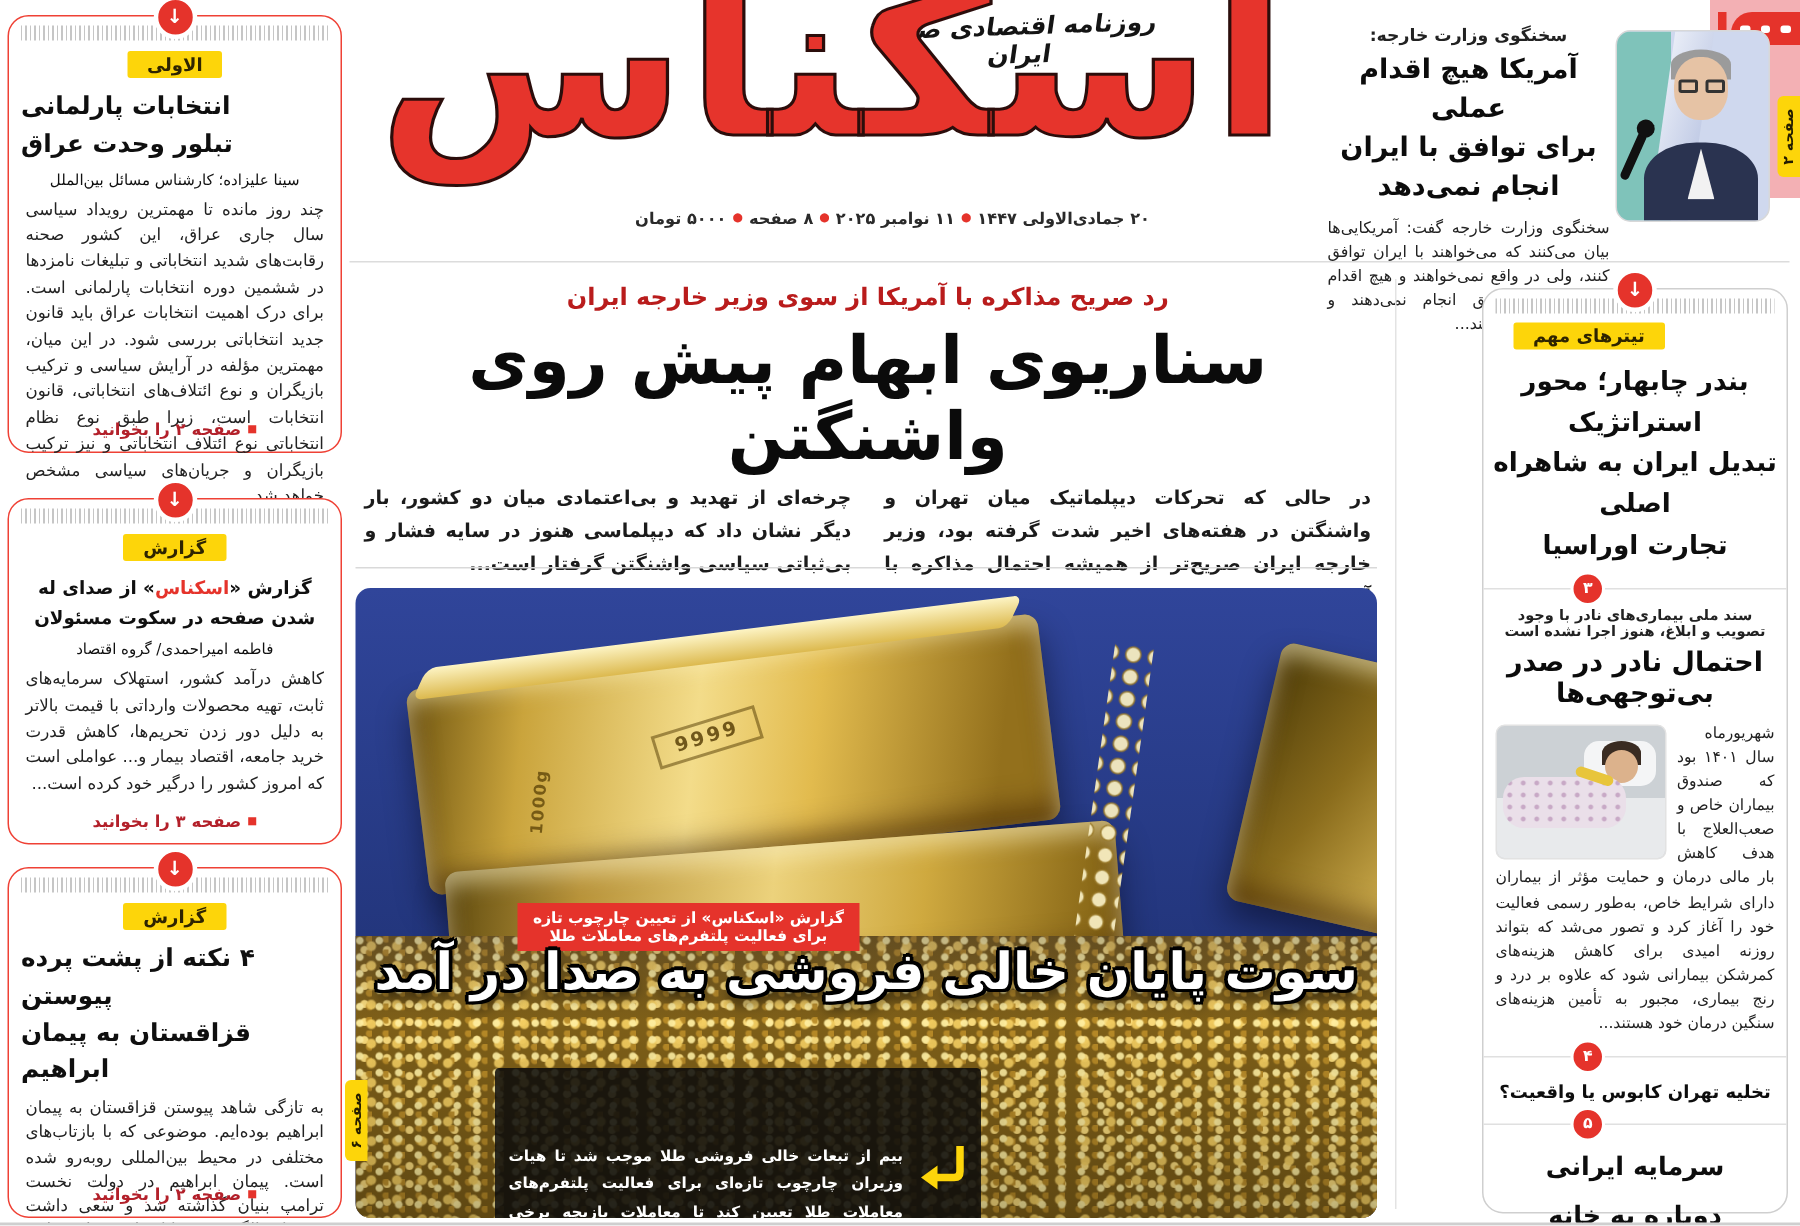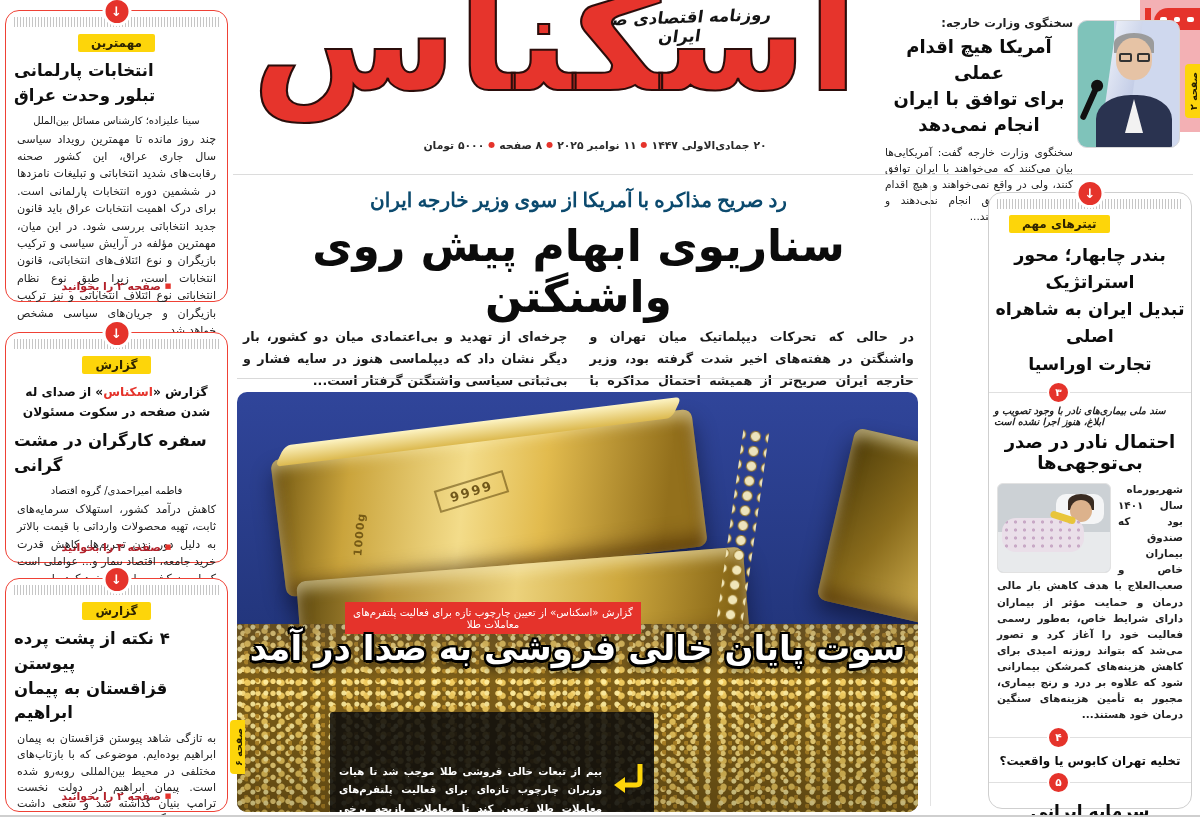--- a/index.html
+++ b/index.html
@@ -22,21 +22,21 @@
   
   .vtab { position:absolute; width:15px; height:54px; background:#fdd50a; border-radius:4px 0 0 4px; z-index:6; }
   .vtab span { position:absolute; left:50%; top:50%; transform:translate(-50%,-50%) rotate(-90deg);
                font-size:9.5px; font-weight:700; white-space:nowrap; color:#241d00; }
   .vtab-right { left:1185px; top:64px; }
   .vtab-left  { left:230px;  top:720px; }
 
   
   .ts { position:absolute; left:885px; top:16px; width:300px; height:152px; }
   .ts-text { position:absolute; left:0; top:0; width:188px; }
-  .ts-kick { font-size:11.5px; font-weight:700; color:#222; }
+  .ts-kick { text-align:center; font-size:11.5px; font-weight:700; color:#222; }
   .ts-head { margin-top:4px; text-align:center; font-size:18px; font-weight:800; line-height:1.45; color:#0c0c0c; }
   .ts-body { margin-top:7px; font-size:10.6px; line-height:1.5; text-align:justify; color:#222; }
   .ts-photo { position:absolute; left:192px; top:4px; width:103px; height:128px; border-radius:10px;
               overflow:hidden; border:1px solid #d8d8d8; background:#cfd8ee; }
   .flag-teal  { position:absolute; left:0; top:0; width:36px; height:100%; background:#7fc3ba; }
   .flag-light { position:absolute; left:30px; top:0; width:26px; height:100%;
                 background:linear-gradient(100deg,#e9edf7,#b9c4e2); transform:skewX(-8deg); }
   .sp-hair { position:absolute; left:36px; top:12px; width:40px; height:20px; background:#9b9b9b; border-radius:50% 50% 0 0; }
   .sp-head { position:absolute; left:38px; top:17px; width:36px; height:42px; background:#e6c3a5; border-radius:46%; }
   .sp-glasses { position:absolute; left:41px; top:32px; width:31px; height:9px; }
@@ -79,21 +79,21 @@
   .lbox .kick { margin:8px 9px 0; text-align:center; font-size:12.2px; font-weight:800; line-height:1.65; color:#101010; }
   .kick .brand { color:#e5332b; }
   .lbox .byline { margin:6px 12px 0; font-size:10px; font-weight:400; color:#101010;text-align:center; }
   .lbox .body { margin:5px 11px 0; font-size:11.1px; line-height:1.57; text-align:justify; color:#222; }
   .lbox3 .body { line-height:1.47; }
   .lfoot { position:absolute; bottom:8px; left:0; right:0; text-align:center; font-size:11px; font-weight:800; color:#b3202a; }
   .sq { color:#e5332b; font-size:7px; vertical-align:2px; margin-left:4px; }
 
   
   .main { position:absolute; left:237px; top:188px; width:683px; }
-  .m-kick { text-align:center; color:#0c4a6e; font-size:20px; font-weight:800;font-family:Liberation Serif, serif; }
+  .m-kick { text-align:center; color:#b91c1c; font-size:16px; font-weight:800; }
   .m-head { text-align:center; font-size:44px; font-weight:900; color:#0b0b0b; margin:8px 0 4px; letter-spacing:-1px; }
   .m-cols { display:flex; gap:22px; padding:0 6px; }
   .m-col { flex:1; font-size:12.7px; font-weight:600; line-height:1.72; text-align:justify; color:#1b1b1b; }
   .m-tag-row { margin-top:8px; text-align:left; padding-left:10px; }
   .m-tag-row .ytag { font-size:10px; padding:1px 10px; }
 
   
   .gold { position:absolute; left:237px; top:392px; width:681px; height:420px; border-radius:10px; overflow:hidden;
           background:linear-gradient(180deg,#30459a,#23367d 55%,#1a2a63); }
   .g-bar { position:absolute; border-radius:9px;
@@ -113,42 +113,42 @@
   .g-beads { position:absolute; left:492px; top:36px; width:26px; height:210px; transform:rotate(8deg);
              background:radial-gradient(circle,#f6ecc0 0 4px,#9a7a2a 5px,transparent 6px); background-size:15px 15px;
              background-position:center top; background-repeat:repeat; opacity:.95; }
   .g-granules { position:absolute; left:0; right:0; bottom:0; height:188px; background:
       radial-gradient(circle at 22% 28%, rgba(255,238,160,.95) 0 2px, transparent 3px),
       radial-gradient(circle at 62% 52%, rgba(243,205,96,.95) 0 2.6px, transparent 3.8px),
       radial-gradient(circle at 86% 22%, rgba(186,140,40,.95) 0 2px, transparent 3px),
       radial-gradient(circle at 40% 78%, rgba(255,224,128,.95) 0 2.2px, transparent 3.2px),
       #7e5f18; background-size:13px 11px,17px 13px,11px 9px,15px 12px; }
   .g-granules::after { content:""; position:absolute; inset:0; background:linear-gradient(180deg,rgba(20,25,60,.25),transparent 30%,rgba(0,0,0,.25)); }
-  .g-kick { position:absolute; left:108px; top:210px; width:296px; background:#e5332b; color:#fff; z-index:3;
-            font-size:10.3px; font-weight:400; text-align:center; padding:4px 6px; }
+  .g-kick { position:absolute; left:108px; top:210px; width:228px; background:#e5332b; color:#fff; z-index:3;
+            font-size:10.3px; font-weight:700; text-align:center; padding:4px 6px; }
   .g-head { position:absolute; left:0; right:0; top:236px; z-index:3; text-align:center; font-size:34px; font-weight:900; color:#fff;
             text-shadow:-2px -2px 0 #000, 2px -2px 0 #000, -2px 2px 0 #000, 2px 2px 0 #000,
                         0 -2.5px 0 #000, 0 2.5px 0 #000, -2.5px 0 0 #000, 2.5px 0 0 #000, 0 6px 8px rgba(0,0,0,.55); }
   .g-cap { position:absolute; left:93px; top:320px; width:324px; min-height:58px; z-index:3;
            background:rgba(12,12,12,.86); border-radius:3px; display:flex; align-items:center; gap:9px; padding:7px 9px; }
   .g-cap p { font-size:10.2px; font-weight:700; color:#fff; line-height:1.8; text-align:justify;margin-top:44px; }
   .g-arrow { flex:0 0 auto; }
 
   
   .rbox { position:absolute; left:988px; top:192px; width:204px; height:617px; background:#fff;
           border:1px solid #cfcfcf; border-radius:14px; }
   .rtag-row { text-align:left; padding-left:20px; margin-top:4px; }
   .r-item1 { margin:9px 6px 0; text-align:center; font-size:17.5px; font-weight:800; line-height:1.55; color:#0d0d0d; }
   .rdivider { position:relative; margin-top:14px; border-top:1px solid #e0e0e0; }
   .numc { position:absolute; left:58px; top:-12px; width:19px; height:19px; background:#e5332b; border:2.5px solid #fff;
           border-radius:50%; color:#fff; font-size:10.5px; font-weight:700; line-height:19px; text-align:center;
           box-sizing:content-box; }
-  .r2-kick { margin:12px 5px 0; text-align:left; font-size:9.7px; font-weight:700; color:#222;font-style:italic; }
+  .r2-kick { margin:12px 5px 0; text-align:center; font-size:9.7px; font-weight:700; color:#222; }
   .r2-head { margin:4px 3px 0; text-align:center; font-size:18px; font-weight:900; color:#0b0b0b; }
-  .r2-body { margin:8px 8px 0; font-size:10.4px; line-height:1.55; text-align:justify; font-weight:700; color:#222; }
+  .r2-body { margin:8px 8px 0; font-size:10.4px; line-height:1.55; text-align:justify; font-weight:400; color:#222; }
   .child-photo { float:left; width:114px; height:90px; margin:2px 7px 4px 0; border-radius:6px; overflow:hidden;
                  position:relative; background:#ccd1d5; border:1px solid #e2e2e2; }
   .cp-bed { position:absolute; left:0; bottom:0; width:100%; height:40px; background:#e8eaec; }
   .cp-pillow { position:absolute; right:6px; top:10px; width:48px; height:30px; background:#f4f5f6; border-radius:10px; }
   .cp-hair { position:absolute; right:16px; top:10px; width:26px; height:16px; background:#3a2c22; border-radius:50% 50% 0 0; }
   .cp-head { position:absolute; right:18px; top:16px; width:22px; height:22px; background:#dcb28c; border-radius:50%; }
   .cp-body { position:absolute; left:4px; top:34px; width:82px; height:34px; background:#eadfe9; border-radius:14px;
              background-image:radial-gradient(circle,#c8a9c6 0 1.2px,transparent 2px); background-size:9px 8px; }
   .cp-tube { position:absolute; right:34px; top:30px; width:26px; height:7px; background:#e8c53b; border-radius:4px; transform:rotate(18deg); }
   .r-item3 { margin:16px 6px 0; text-align:center; font-size:12px; font-weight:800; color:#0d0d0d; }
@@ -201,36 +201,35 @@
       <span>۲۰ جمادی‌الاولی ۱۴۴۷</span><span class="b">●</span><span>۱۱ نوامبر ۲۰۲۵</span><span class="b">●</span><span>۸ صفحه</span><span class="b">●</span><span>۵۰۰۰ تومان</span>
     </div>
   </div>
 
   <div class="top-divider"></div>
   <div class="v-div"></div>
 
   <div class="lbox lbox1">
     <div class="arrowc">↓</div>
     <div class="halftone"></div>
-    <div class="tagrow"><span class="ytag">مهمترین</span></div>
+    <div class="tagrow"><span class="ytag">الاولی</span></div>
     <h3 class="title pre">انتخابات پارلمانی
 تبلور وحدت عراق</h3>
     <div class="byline">سینا علیزاده؛ کارشناس مسائل بین‌الملل</div>
     <p class="body">چند روز مانده تا مهمترین رویداد سیاسی سال جاری عراق، این کشور صحنه رقابت‌های شدید انتخاباتی و تبلیغات نامزدها در ششمین دوره انتخابات پارلمانی است. برای درک اهمیت انتخابات عراق باید قانون جدید انتخاباتی بررسی شود. در این میان، مهمترین مؤلفه در آرایش سیاسی و ترکیب بازیگران و نوع ائتلاف‌های انتخاباتی، قانون انتخابات است، زیرا طبق نوع نظام انتخاباتی نوع ائتلاف انتخاباتی و نیز ترکیب بازیگران و جریان‌های سیاسی مشخص خواهد شد...</p>
     <div class="lfoot"><span class="sq">■</span><span>صفحه ۲ را بخوانید</span></div>
   </div>
 
   <div class="lbox lbox2">
     <div class="arrowc">↓</div>
     <div class="halftone"></div>
     <div class="tagrow"><span class="ytag">گزارش</span></div>
     <div class="kick">
       <span>گزارش «</span><span class="brand">اسکناس</span><span>» از صدای له شدن صفحه در سکوت مسئولان</span>
     </div>
-    <h3 class="title">سفره کارگران در مشت گرانی</h3>
     <div class="byline">فاطمه امیراحمدی/ گروه اقتصاد</div>
     <p class="body">کاهش درآمد کشور، استهلاک سرمایه‌های ثابت، تهیه محصولات وارداتی با قیمت بالاتر به دلیل دور زدن تحریم‌ها، کاهش قدرت خرید جامعه، اقتصاد بیمار و... عواملی است که امروز کشور را درگیر خود کرده است...</p>
     <div class="lfoot"><span class="sq">■</span><span>صفحه ۳ را بخوانید</span></div>
   </div>
 
   <div class="lbox lbox3">
     <div class="arrowc">↓</div>
     <div class="halftone"></div>
     <div class="tagrow"><span class="ytag">گزارش</span></div>
     <h3 class="title pre">۴ نکته از پشت پرده پیوستن

